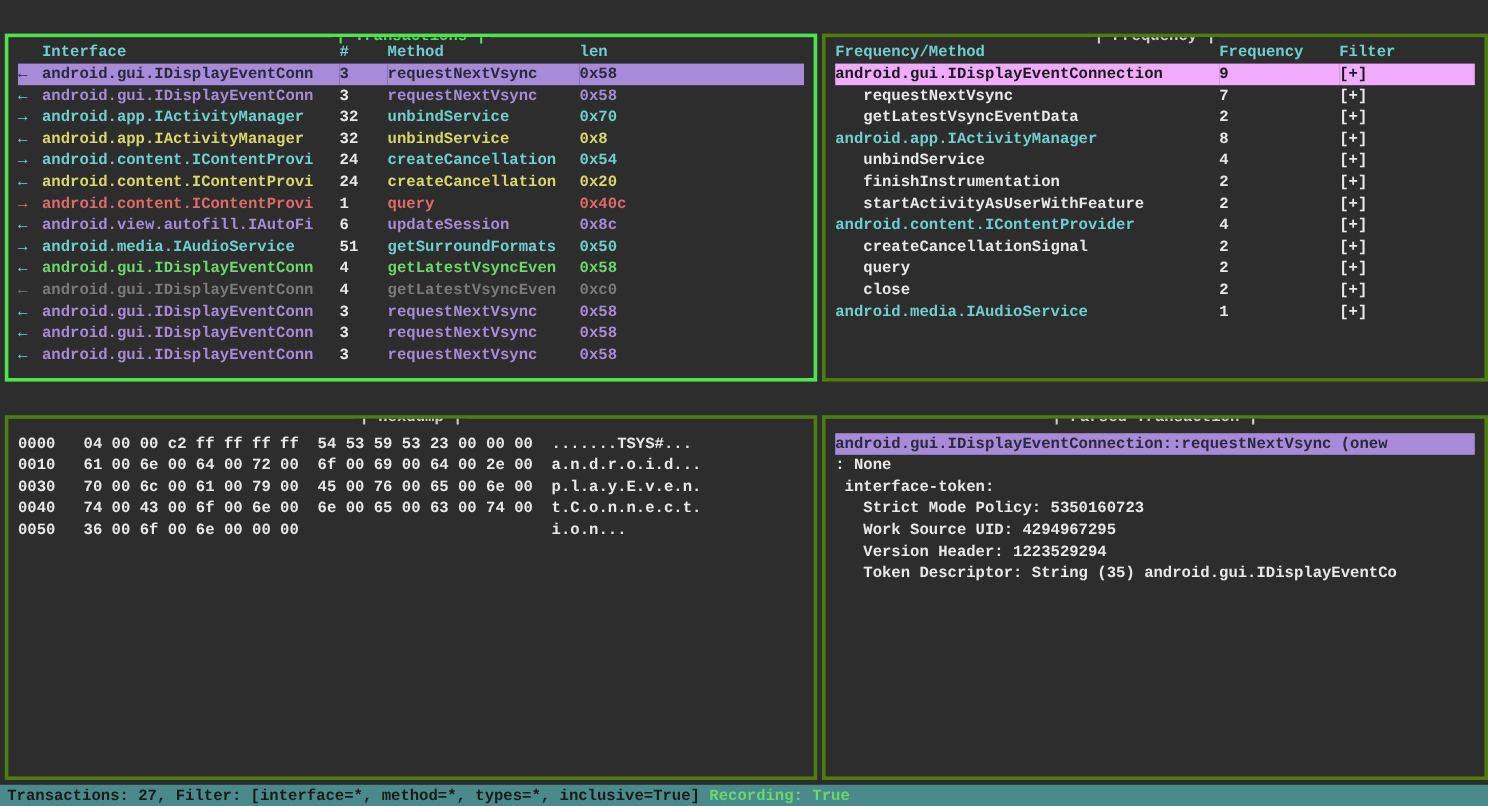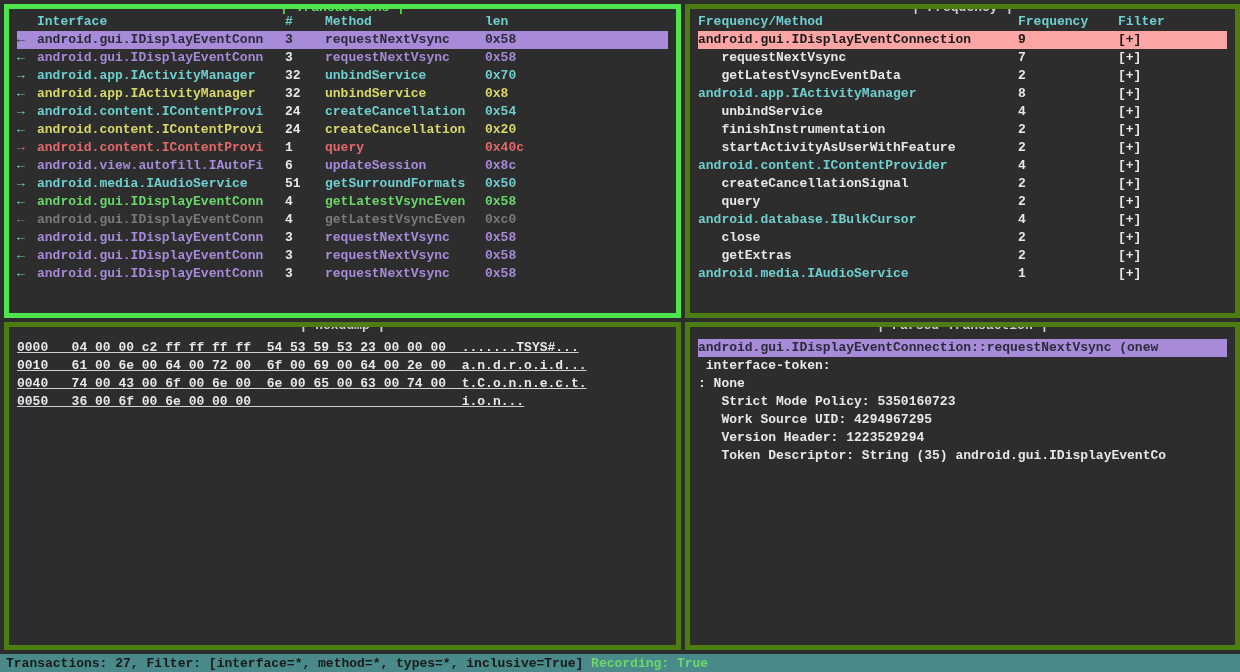--- a/index.html
+++ b/index.html
@@ -14,41 +14,42 @@
     font-weight: bold;
   }
   .grid {
     display: grid;
     grid-template-columns: 677px 555px;
     grid-template-rows: 314px 328px;
     gap: 4px;
     padding: 4px;
   }
   .panel {
-    border: 5px solid #4d7c0f;
+    border: 3px solid #4d7c0f;
     position: relative;
     padding: 4px 8px;
     overflow: hidden;
+    margin-top: 24px;
   }
   .panel.active { border-color: #4ee44e; }
   .panel-title {
     position: absolute;
     top: -9px;
     left: 50%;
     transform: translateX(-50%);
     background: #2d2d2d;
     padding: 0 4px;
     color: #4ee44e;
     white-space: nowrap;
   }
   .panel-title.plain { color: #d0d0d0; }
   .row { white-space: pre; line-height: 18px; height: 18px; }
   .hdr { color: #6fcfcf; }
   .sel { background: #a78bd8; color: #2a2a3a; }
-  .sel-freq { background: #fca5a5; color: #1a1a1a; }
+  .sel-freq { background: #f0abfc; color: #1a1a1a; }
   .arrow { display: inline-block; width: 14px; }
   .purp { color: #a78bd8; }
   .cyan { color: #6fcfcf; }
   .yel  { color: #d8d86a; }
   .red  { color: #e06a6a; }
   .grn  { color: #6ad86a; }
   .gray { color: #7a7a7a; }
   .white{ color: #e8e8e8; }
   .statusbar {
     background: #4a8a8a;
@@ -97,44 +98,43 @@
           <tr class="row sel-freq"><td class="">android.gui.IDisplayEventConnection</td><td class="">9</td><td class="">[+]</td></tr>
           <tr class="row "><td class="white">   requestNextVsync</td><td class="white">7</td><td class="white">[+]</td></tr>
           <tr class="row "><td class="white">   getLatestVsyncEventData</td><td class="white">2</td><td class="white">[+]</td></tr>
           <tr class="row "><td class="cyan">android.app.IActivityManager</td><td class="white">8</td><td class="white">[+]</td></tr>
           <tr class="row "><td class="white">   unbindService</td><td class="white">4</td><td class="white">[+]</td></tr>
           <tr class="row "><td class="white">   finishInstrumentation</td><td class="white">2</td><td class="white">[+]</td></tr>
           <tr class="row "><td class="white">   startActivityAsUserWithFeature</td><td class="white">2</td><td class="white">[+]</td></tr>
           <tr class="row "><td class="cyan">android.content.IContentProvider</td><td class="white">4</td><td class="white">[+]</td></tr>
           <tr class="row "><td class="white">   createCancellationSignal</td><td class="white">2</td><td class="white">[+]</td></tr>
           <tr class="row "><td class="white">   query</td><td class="white">2</td><td class="white">[+]</td></tr>
-          <tr class="row "><td class="cyan">android.database.IBulkCursor</td><td class="white">4</td><td class="white">[+]</td></tr>
           <tr class="row "><td class="white">   close</td><td class="white">2</td><td class="white">[+]</td></tr>
-          <tr class="row "><td class="white">   getExtras</td><td class="white">2</td><td class="white">[+]</td></tr>
           <tr class="row "><td class="cyan">android.media.IAudioService</td><td class="white">1</td><td class="white">[+]</td></tr>
         </tbody>
       </table>
   </div>
 
   <div class="panel">
     <div class="panel-title plain">| Hexdump |</div>
-    <div id="hex-body" style="margin-top: 8px; text-decoration: underline;">
+    <div id="hex-body" style="margin-top: 8px;">
         <div class="row white">0000   04 00 00 c2 ff ff ff ff  54 53 59 53 23 00 00 00  .......TSYS#...</div>
         <div class="row white">0010   61 00 6e 00 64 00 72 00  6f 00 69 00 64 00 2e 00  a.n.d.r.o.i.d...</div>
+        <div class="row white">0030   70 00 6c 00 61 00 79 00  45 00 76 00 65 00 6e 00  p.l.a.y.E.v.e.n.</div>
         <div class="row white">0040   74 00 43 00 6f 00 6e 00  6e 00 65 00 63 00 74 00  t.C.o.n.n.e.c.t.</div>
         <div class="row white">0050   36 00 6f 00 6e 00 00 00                           i.o.n...</div>
       </div>
   </div>
 
   <div class="panel">
     <div class="panel-title plain">| Parsed Transaction |</div>
     <div class="row sel" style="margin-top:8px">android.gui.IDisplayEventConnection::requestNextVsync (onew</div>
     <div id="parsed-body">
+        <div class="row white">: None</div>
         <div class="row white"> interface-token:</div>
-        <div class="row white">: None</div>
         <div class="row white">   Strict Mode Policy: 5350160723</div>
         <div class="row white">   Work Source UID: 4294967295</div>
         <div class="row white">   Version Header: 1223529294</div>
         <div class="row white">   Token Descriptor: String (35) android.gui.IDisplayEventCo</div>
       </div>
   </div>
 
 </div>
 
 <div class="statusbar">

